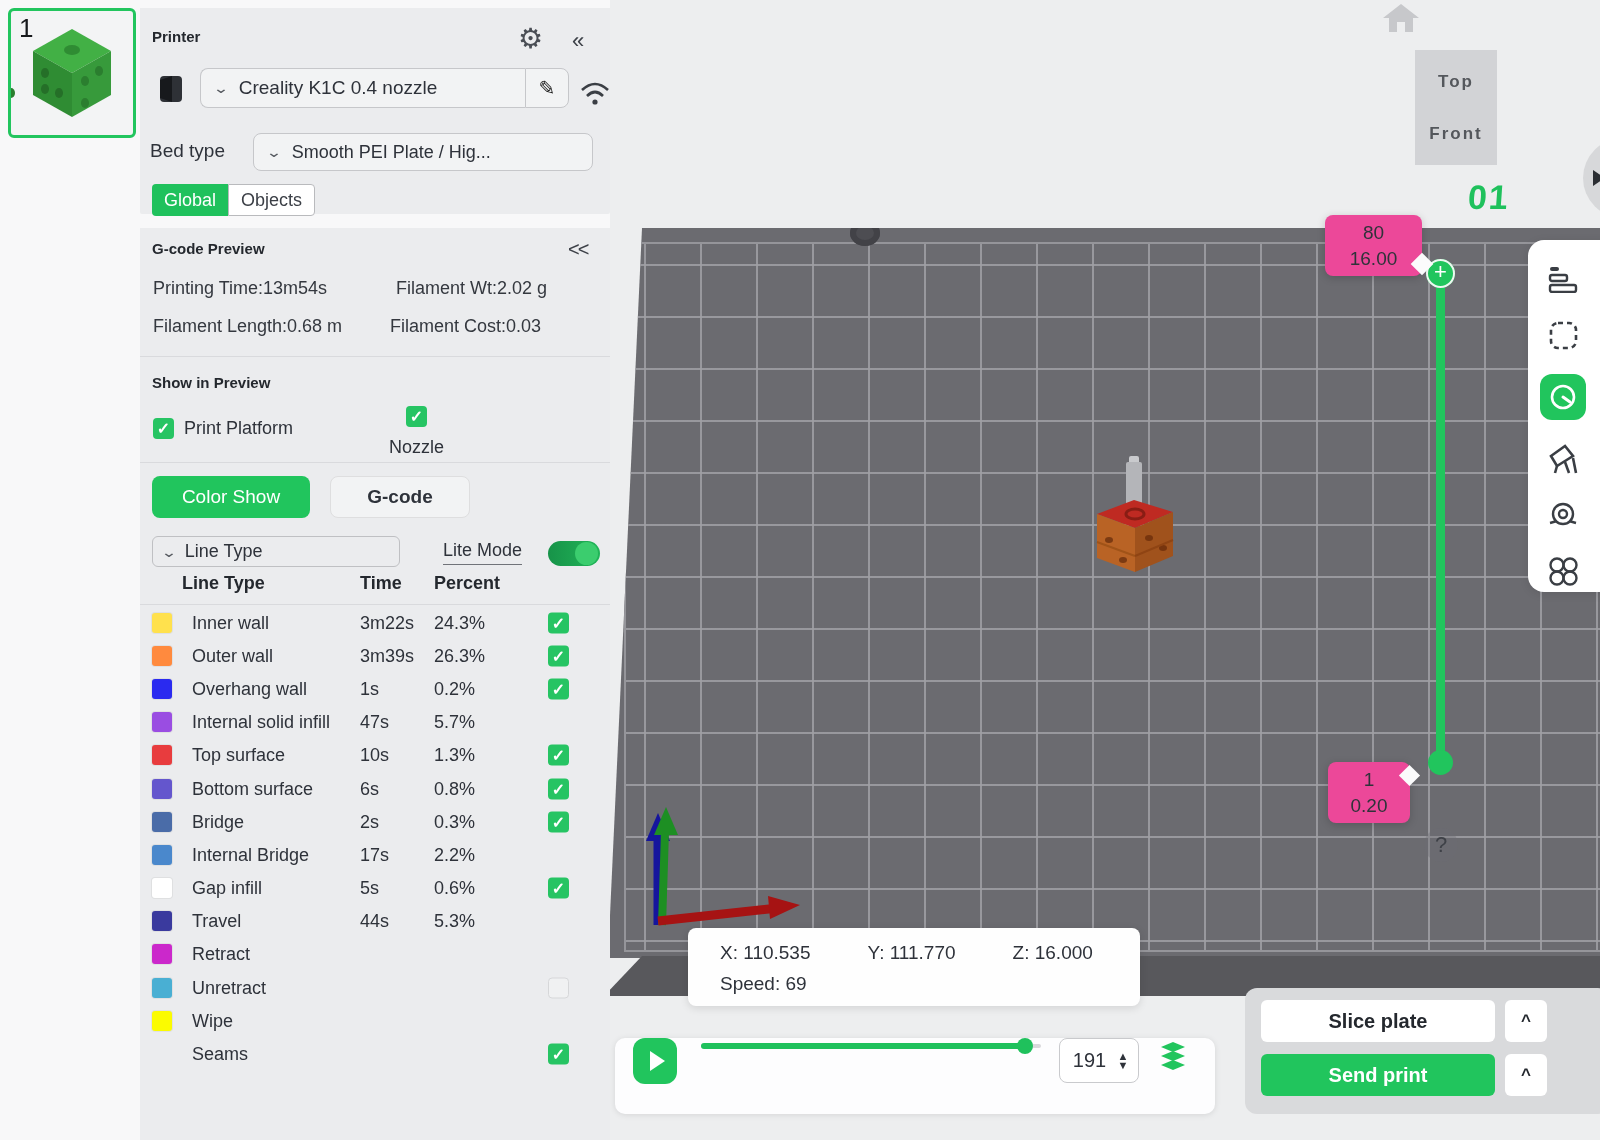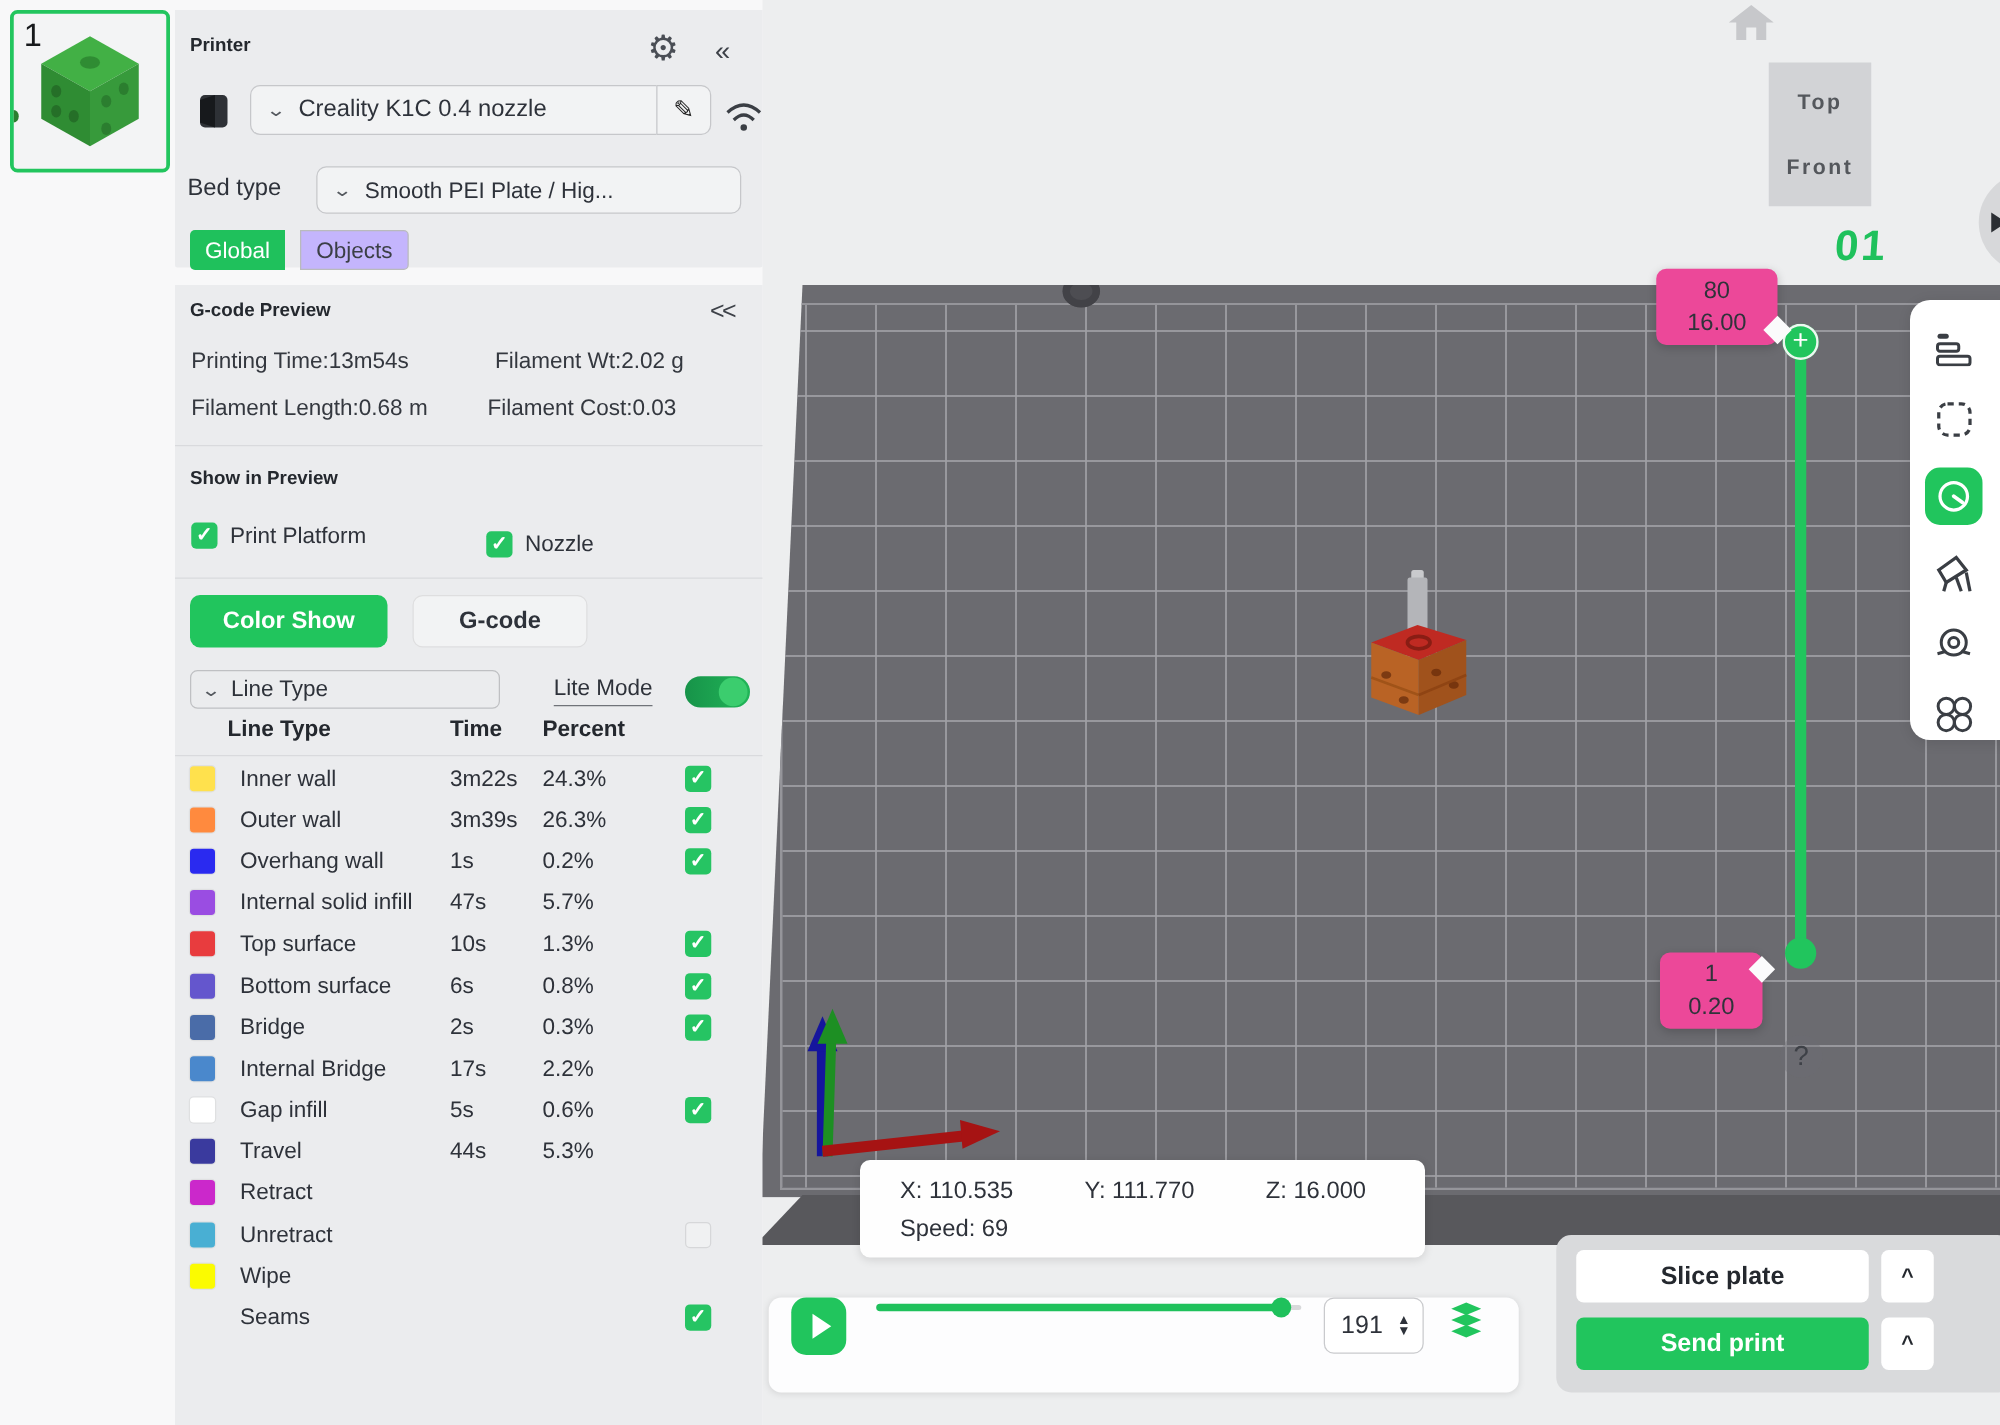--- a/index.html
+++ b/index.html
@@ -112,35 +112,35 @@
   .sel-printer { position:absolute; left:60px; top:60px; width:325px; height:40px; border-radius:8px 0 0 8px; border-right:none; padding-left:14px; gap:12px; }
   .btn-edit { position:absolute; left:385px; top:60px; width:44px; height:40px; background:#f2f3f4; border:1px solid #c6c7ca;
               border-radius:0 8px 8px 0; font-size:20px; color:#222; text-align:center; line-height:38px; }
   .wifi { position:absolute; left:438px; top:70px; }
   .chev { font-size:14px; color:#55595f; transform:scaleX(1.4); }
   .bed-label { position:absolute; left:10px; top:132px; font-size:19px; color:#2e323a; }
   .sel-bed { position:absolute; left:113px; top:125px; width:340px; height:38px; border-radius:8px; padding-left:14px; gap:12px; font-size:18px; }
   .tabs { position:absolute; left:12px; top:176px; display:flex; }
   .tab { height:32px; font-size:18px; display:flex; align-items:center; padding:0 12px; }
   .tab-global { background:#1fc15c; color:#fff; border-radius:4px 0 0 4px; }
-  .tab-objects { background:#c4b5fd; color:#3b3f46; border:1px solid #b9babd; border-radius:0 4px 4px 0;margin-left:12px; }
+  .tab-objects { background:#ffffff; color:#3b3f46; border:1px solid #b9babd; border-radius:0 4px 4px 0; }
 
   .hdr2 { position:absolute; left:12px; top:12px; }
   .collapse2 { position:absolute; left:428px; top:10px; font-size:20px; color:#3d4148; letter-spacing:-2px; }
   .stat { position:absolute; font-size:18px; color:#34383f; }
   .divider { position:absolute; left:0; width:470px; border-top:1px solid #d9dadd; }
   .hdr3 { position:absolute; left:12px; top:146px; }
   .cb { width:21px; height:21px; border-radius:4px; display:inline-block; position:relative; }
   .cb.checked { background:#26c463; }
   .cb.checked::after { content:"✓"; position:absolute; left:0; top:0; width:100%; text-align:center; color:#fff; font-size:16px; line-height:21px; font-weight:bold; }
   .cb.unchecked { background:#f0f1f2; border:1px solid #d6d7d9; }
   .prev-check { position:absolute; display:flex; align-items:center; gap:10px; font-size:18px; color:#2e323a; }
 
   .btn-colorshow { position:absolute; left:12px; top:248px; width:158px; height:42px; background:#21c55d; border:none;
-                   border-radius:8px; color:#fff; font-weight:bold; font-size:19px; font-family:inherit; }
+                   border-radius:8px; color:#fff; font-weight:normal; font-size:19px; font-family:inherit; }
   .btn-gcode { position:absolute; left:190px; top:248px; width:140px; height:42px; background:#f2f3f4; border:1px solid #dededf;
                border-radius:8px; color:#2e323a; font-weight:bold; font-size:19px; font-family:inherit; }
 
   .sel-linetype { position:absolute; left:12px; top:308px; width:248px; height:31px; border-radius:6px; background:transparent;
                   border:1px solid #bfc0c3; padding-left:10px; gap:10px; font-size:18px; display:flex; align-items:center; color:#2e323a; }
   .lite-label { position:absolute; left:303px; top:312px; font-size:18px; color:#2e323a; border-bottom:1px solid #707379; padding-bottom:3px; }
   .toggle { position:absolute; left:408px; top:313px; width:52px; height:25px; border-radius:13px;
             background:linear-gradient(90deg,#179349,#21b558); }
   .toggle .knob { position:absolute; top:1px; width:23px; height:23px; border-radius:50%; background:#3bcd6e; }
   .toggle.on .knob { right:2px; }
@@ -364,21 +364,21 @@
   <div class="stat" style="left:13px; top:88px;">Filament Length:0.68 m</div>
   <div class="stat" style="left:250px; top:88px;">Filament Cost:0.03</div>
 
   <div class="divider" style="top:128px;"></div>
   <div class="panel-title hdr3">Show in Preview</div>
 
   <div class="prev-check" style="left:13px; top:190px;">
     <span class="cb checked"></span>
     <span>Print Platform</span>
   </div>
-  <div class="prev-check" style="left:249px; top:197px;">
+  <div class="prev-check" style="left:249px; top:178px;flex-direction:column;">
     <span class="cb checked"></span>
     <span>Nozzle</span>
   </div>
 
   <div class="divider" style="top:234px;"></div>
   <button class="btn-colorshow">Color Show</button>
   <button class="btn-gcode">G-code</button>
 
   <div class="sel-linetype">
     <span class="chev">⌄</span>

